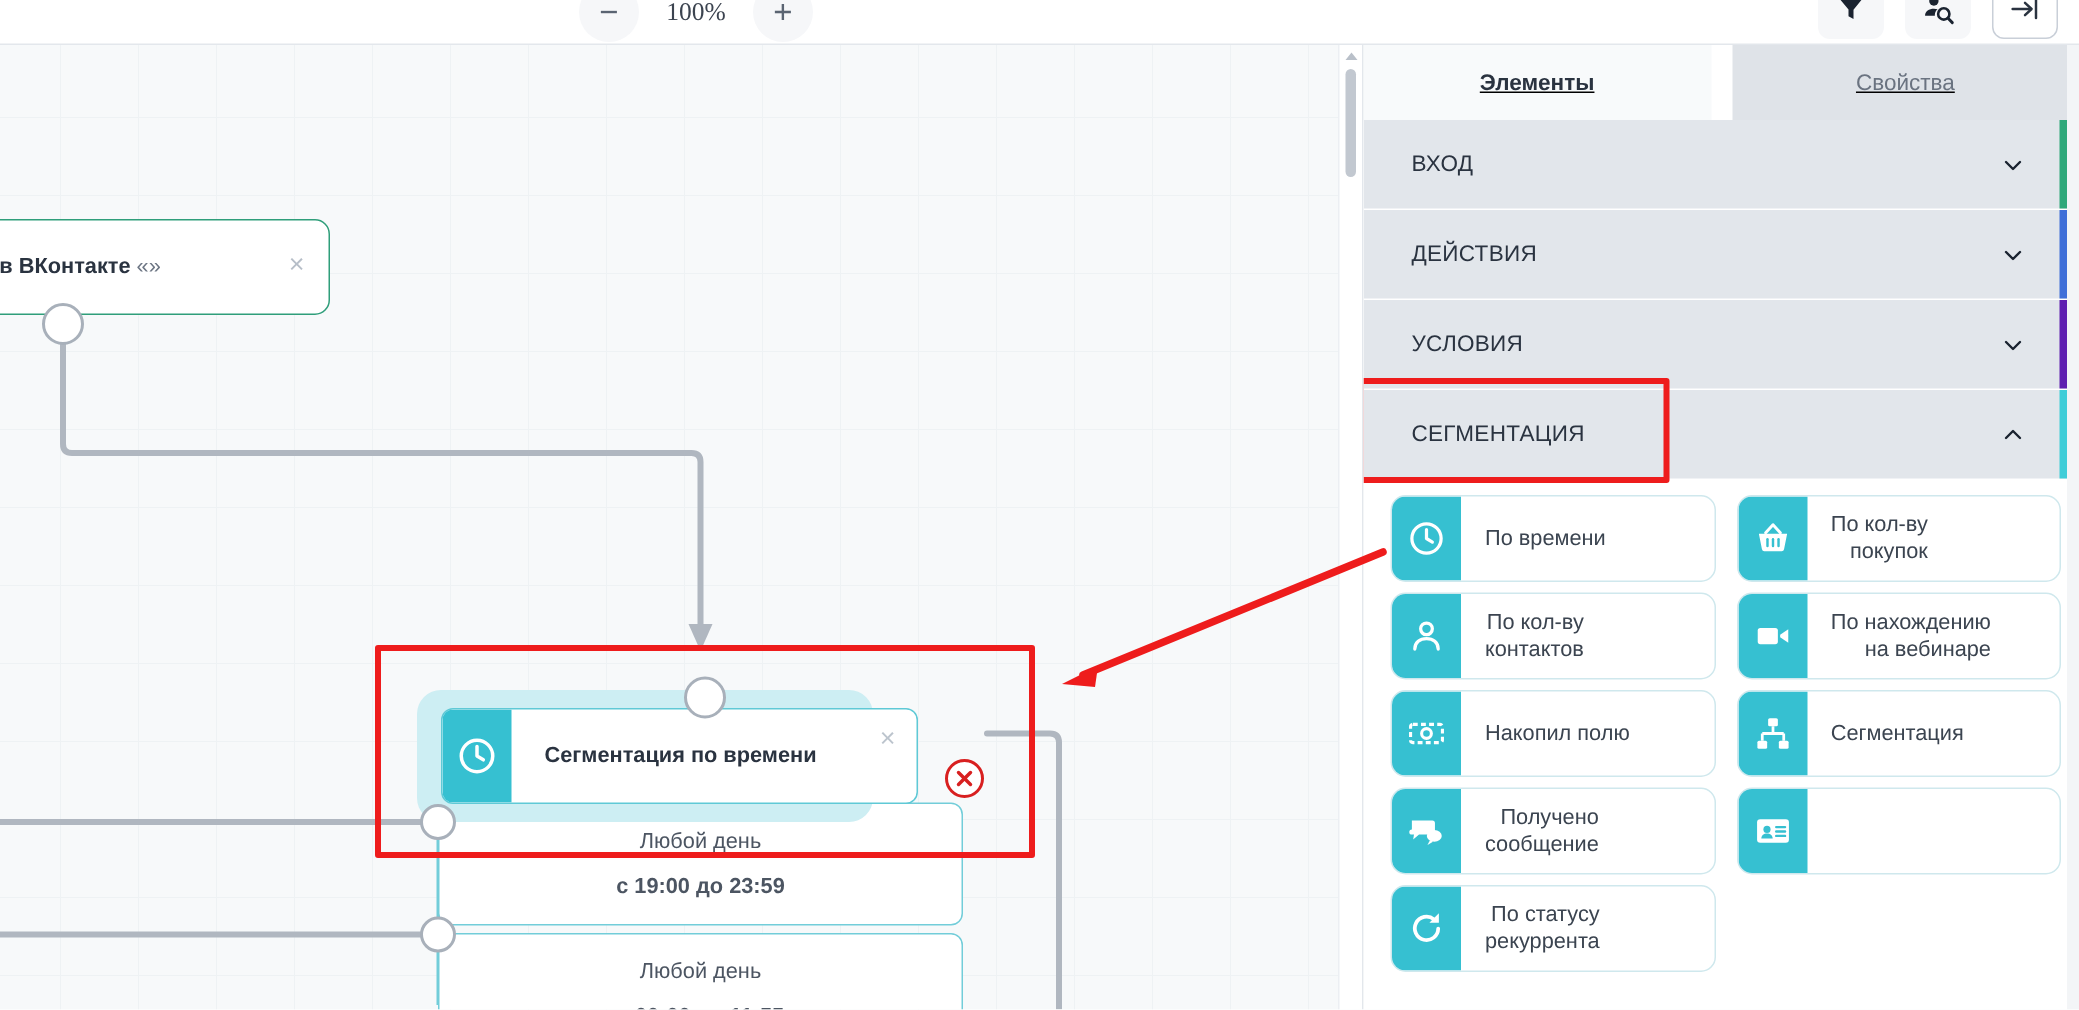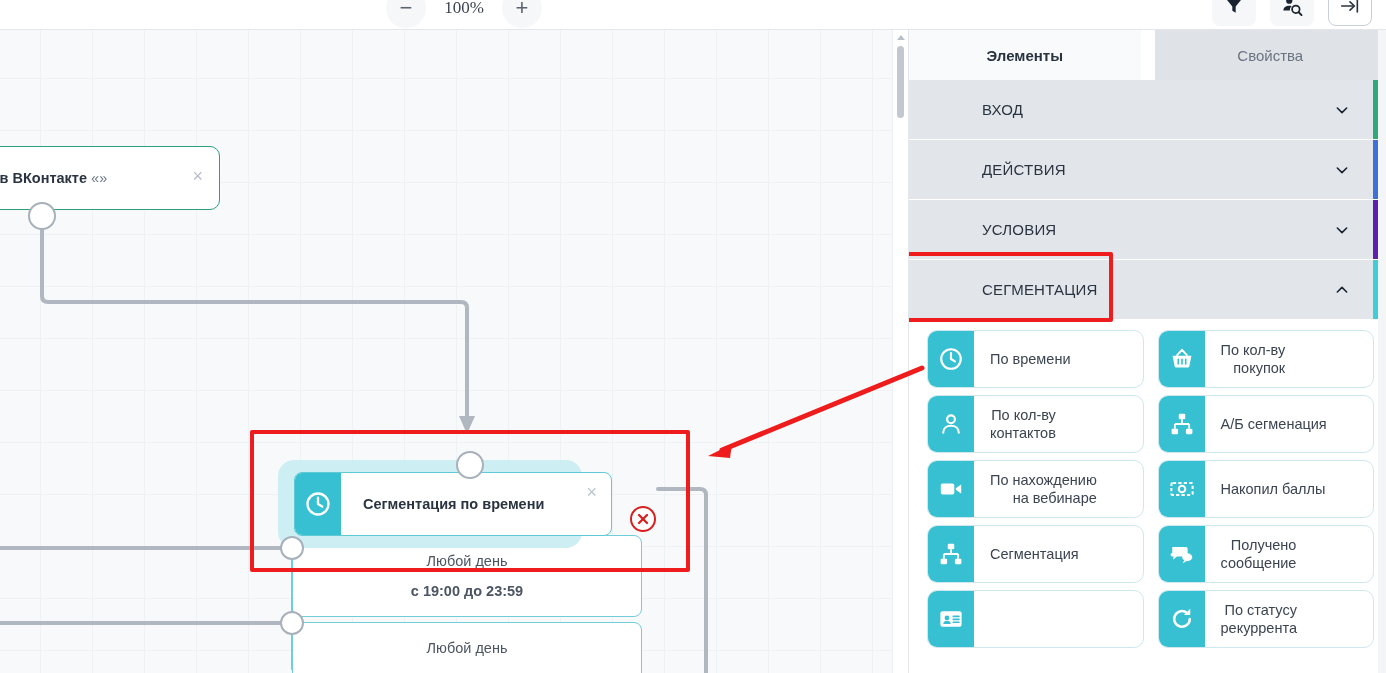--- a/index.html
+++ b/index.html
@@ -156,21 +156,21 @@
   
   .annot-arrow { position: absolute; left: 0; top: 0; width: 1386px; height: 673px;
     pointer-events:none; z-index: 60; }
 
   
   .panel {
     position: absolute; right: 0; top: 30px; width: 478px; height: 643px;
     background: #ffffff; border-left: 1px solid #e3e7ec;
     overflow: hidden;
   }
-  .tabs { display: flex; height: 50px; }
+  .tabs { display: flex; height: 50px; text-decoration: underline; }
   .tab {
     flex: 1; display: flex; align-items: center; justify-content: center;
     font-size: 15px; cursor: pointer;
   }
   .tab.active {
     background: #f8fafb; color: #2a3340; font-weight: bold;
   }
   .tab.inactive {
     background: #dfe3e8; color: #6a7380; margin-left: 14px;
   }
@@ -178,21 +178,21 @@
     position: absolute; left: 0; top: 50px; right: 0; bottom: 0;
     background: #ffffff; overflow: hidden;
   }
 
   .acc-head {
     position: relative; height: 59px; margin-bottom: 1px;
     background: #e2e6eb; display: flex; align-items: center;
     padding-left: 32px; padding-right: 48px; cursor: pointer;
   }
   .acc-head .label {
-    font-size: 15px; color: #2a3340; letter-spacing: .2px; margin-left: 41px;
+    font-size: 15px; color: #2a3340; letter-spacing: .2px;
   }
   .acc-head .strip {
     position: absolute; right: 6px; top: 0; width: 7px; height: 100%;
   }
   .acc-head .chev {
     position: absolute; right: 36px; top: 50%; transform: translateY(-50%);
     width: 16px; height: 16px;
   }
   .acc-head.highlighted::after {
     content: ""; position: absolute; left: -4px; top: -8px;
@@ -403,73 +403,57 @@
         </div>
 
         <div class="card">
           <div class="ic">
             <svg width="26" height="26" viewBox="0 0 24 24">
               <circle cx="12" cy="7.6" r="3.6" fill="none" stroke="#fff" stroke-width="2"></circle>
               <path d="M4.8 20c0-4 3.2-6.4 7.2-6.4s7.2 2.4 7.2 6.4" fill="none" stroke="#fff" stroke-width="2" stroke-linecap="round"></path>
             </svg>
           </div>
           <div class="lbl">По кол-ву<br>контактов</div>
+        </div>
+
+
+        <div class="card">
+          <div class="ic">
+            <svg width="26" height="26" viewBox="0 0 24 24">
+              <rect x="2.6" y="7" width="12.4" height="10" rx="1.6" fill="#fff"></rect>
+              <path d="M16.4 11.2 L21.4 7.8 v8.4 l-5-3.4z" fill="#fff"></path>
+            </svg>
+          </div>
+          <div class="lbl">По нахождению<br>на вебинаре</div>
+        </div>
+
+        <div class="card">
+          <div class="ic">
+            <svg width="26" height="26" viewBox="0 0 24 24">
+              <rect x="2.2" y="6.4" width="19.6" height="11.2" rx="1.4" fill="none" stroke="#fff" stroke-width="1.9" stroke-dasharray="3 2"></rect>
+              <circle cx="12" cy="12" r="3" fill="none" stroke="#fff" stroke-width="1.9"></circle>
+            </svg>
+          </div>
+          <div class="lbl">Накопил полю</div>
         </div>
 
         <div class="card">
           <div class="ic">
             <svg width="26" height="26" viewBox="0 0 24 24">
               <rect x="9" y="2.6" width="6" height="5" rx="1" fill="#fff"></rect>
               <rect x="2.4" y="16.4" width="6" height="5" rx="1" fill="#fff"></rect>
               <rect x="15.6" y="16.4" width="6" height="5" rx="1" fill="#fff"></rect>
               <g stroke="#fff" stroke-width="1.7">
                 <line x1="12" y1="7.6" x2="12" y2="12"></line>
                 <line x1="5.4" y1="12" x2="18.6" y2="12"></line>
                 <line x1="5.4" y1="12" x2="5.4" y2="16.4"></line>
                 <line x1="18.6" y1="12" x2="18.6" y2="16.4"></line>
               </g>
             </svg>
           </div>
-          <div class="lbl">А/Б сегменация</div>
-        </div>
-
-        <div class="card">
-          <div class="ic">
-            <svg width="26" height="26" viewBox="0 0 24 24">
-              <rect x="2.6" y="7" width="12.4" height="10" rx="1.6" fill="#fff"></rect>
-              <path d="M16.4 11.2 L21.4 7.8 v8.4 l-5-3.4z" fill="#fff"></path>
-            </svg>
-          </div>
-          <div class="lbl">По нахождению<br>на вебинаре</div>
-        </div>
-
-        <div class="card">
-          <div class="ic">
-            <svg width="26" height="26" viewBox="0 0 24 24">
-              <rect x="2.2" y="6.4" width="19.6" height="11.2" rx="1.4" fill="none" stroke="#fff" stroke-width="1.9" stroke-dasharray="3 2"></rect>
-              <circle cx="12" cy="12" r="3" fill="none" stroke="#fff" stroke-width="1.9"></circle>
-            </svg>
-          </div>
-          <div class="lbl">Накопил баллы</div>
-        </div>
-
-        <div class="card">
-          <div class="ic">
-            <svg width="26" height="26" viewBox="0 0 24 24">
-              <rect x="9" y="2.6" width="6" height="5" rx="1" fill="#fff"></rect>
-              <rect x="2.4" y="16.4" width="6" height="5" rx="1" fill="#fff"></rect>
-              <rect x="15.6" y="16.4" width="6" height="5" rx="1" fill="#fff"></rect>
-              <g stroke="#fff" stroke-width="1.7">
-                <line x1="12" y1="7.6" x2="12" y2="12"></line>
-                <line x1="5.4" y1="12" x2="18.6" y2="12"></line>
-                <line x1="5.4" y1="12" x2="5.4" y2="16.4"></line>
-                <line x1="18.6" y1="12" x2="18.6" y2="16.4"></line>
-              </g>
-            </svg>
-          </div>
           <div class="lbl">Сегментация</div>
         </div>
 
         <div class="card">
           <div class="ic">
             <svg width="26" height="26" viewBox="0 0 24 24">
               <path d="M3 5.6h12.6a1.6 1.6 0 0 1 1.6 1.6v5.4a1.6 1.6 0 0 1-1.6 1.6H7.4L3.8 17.2l.5-3H3a1.6 1.6 0 0 1 0-3.2z" fill="#fff"></path>
               <ellipse cx="16.8" cy="15" rx="4.6" ry="3.6" fill="#fff"></ellipse>
               <path d="M14.2 17.6 L12.6 20.6 L16 18.6z" fill="#fff"></path>
             </svg>

